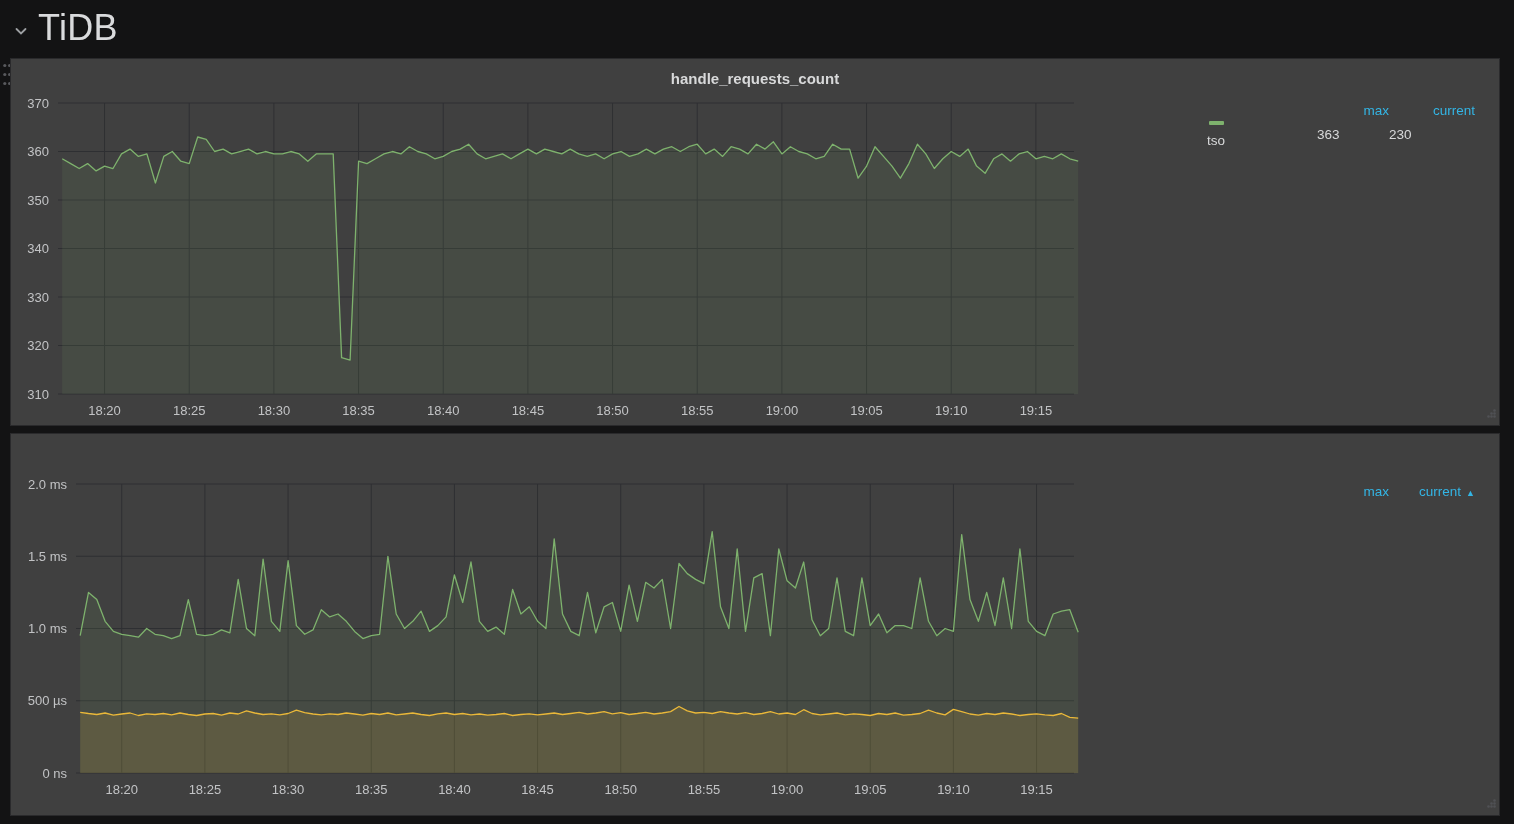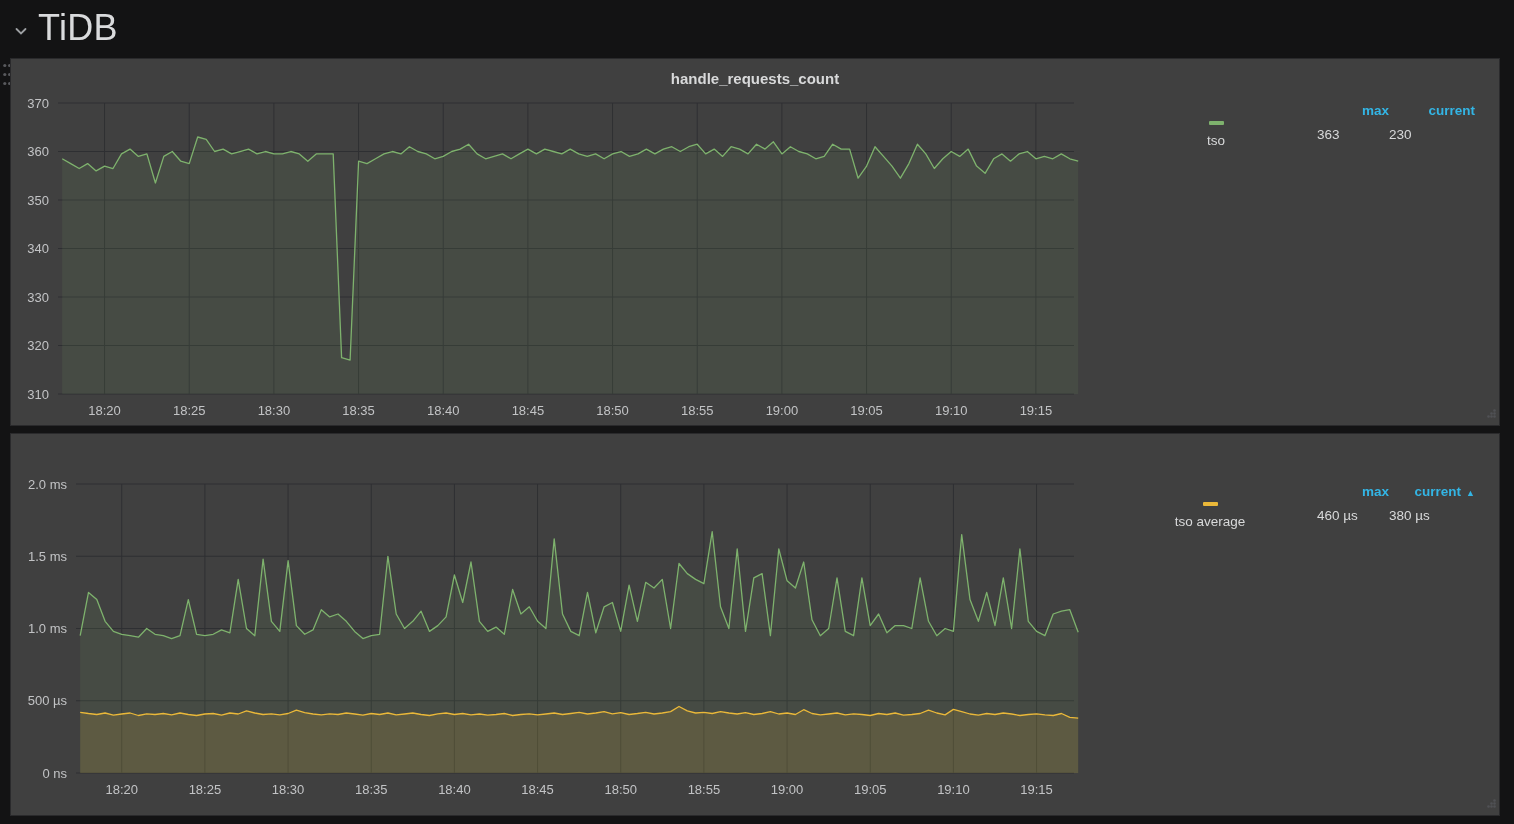--- a/index.html
+++ b/index.html
@@ -20,21 +20,21 @@
   .panel { position:absolute; left:10px; width:1490px; background:#404040; border:1px solid #2a2a2c; }
   .panel-1 { top:58px; height:368px; }
   .panel-2 { top:433px; height:383px; }
   .panel-title { position:absolute; top:11px; left:0; right:0; text-align:center; font-size:15px; font-weight:700; color:#d8d9da; cursor:pointer; }
   .chart { position:absolute; left:0; top:36px; }
 
   
   .legend { position:absolute; right:20px; font-size:13.5px; }
   .lg-row { display:grid; grid-template-columns:minmax(0,1fr) 72px 86px; align-items:center; height:25px; padding:0 4px 0 8px; }
   .lg-row.hl { background:#28282b; }
-  .lg-head { font-weight:700; color:#33b5e5; height:22px; }
+  .lg-head { font-weight:400; color:#33b5e5; height:22px; }
   .lg-col { text-align:right; cursor:pointer; }
   .lg-name-cell { display:flex; align-items:center; gap:8px; min-width:0; cursor:pointer;flex-direction:column; }
   .dash { display:inline-block; width:15px; height:4px; border-radius:1px; flex:0 0 auto; }
   .lg-val { text-align:left; color:#d8d9da; }
   .sort-arrow { font-size:9px; margin-left:5px; color:#33b5e5; }
 
   .resize-handle { position:absolute; right:2px; bottom:2px; cursor:nwse-resize; }
 
   svg text { font-family:"Liberation Sans", sans-serif; }
 </style>
@@ -190,28 +190,20 @@
             <text x="1025.575" y="324" text-anchor="middle">19:15</text>
           </g>
         </svg>
     </div>
     <div class="legend" id="legend1" style="top:46px; width:384px;">
         <div class="lg-row lg-head">
           <span></span>
           <span class="lg-col">max</span>
           <span class="lg-col">current<span class="sort-arrow">▲</span></span>
         </div>
-        <div class="lg-row">
-          <span class="lg-name-cell">
-            <span class="dash" style="background: rgb(234, 184, 57);"></span>
-            <span>tso average</span>
-          </span>
-          <span class="lg-val">460 µs</span>
-          <span class="lg-val">380 µs</span>
-        </div>
       </div>
     <div class="resize-handle">
       <svg width="13" height="13" viewBox="0 0 13 13">
           <g fill="#505155">
         <circle cx="10.5" cy="4.5" r="1.3"></circle>
         <circle cx="7.5" cy="7.5" r="1.3"></circle>
             <circle cx="10.5" cy="7.5" r="1.3"></circle>
         <circle cx="4.5" cy="10.5" r="1.3"></circle>
             <circle cx="7.5" cy="10.5" r="1.3"></circle>
             <circle cx="10.5" cy="10.5" r="1.3"></circle>

